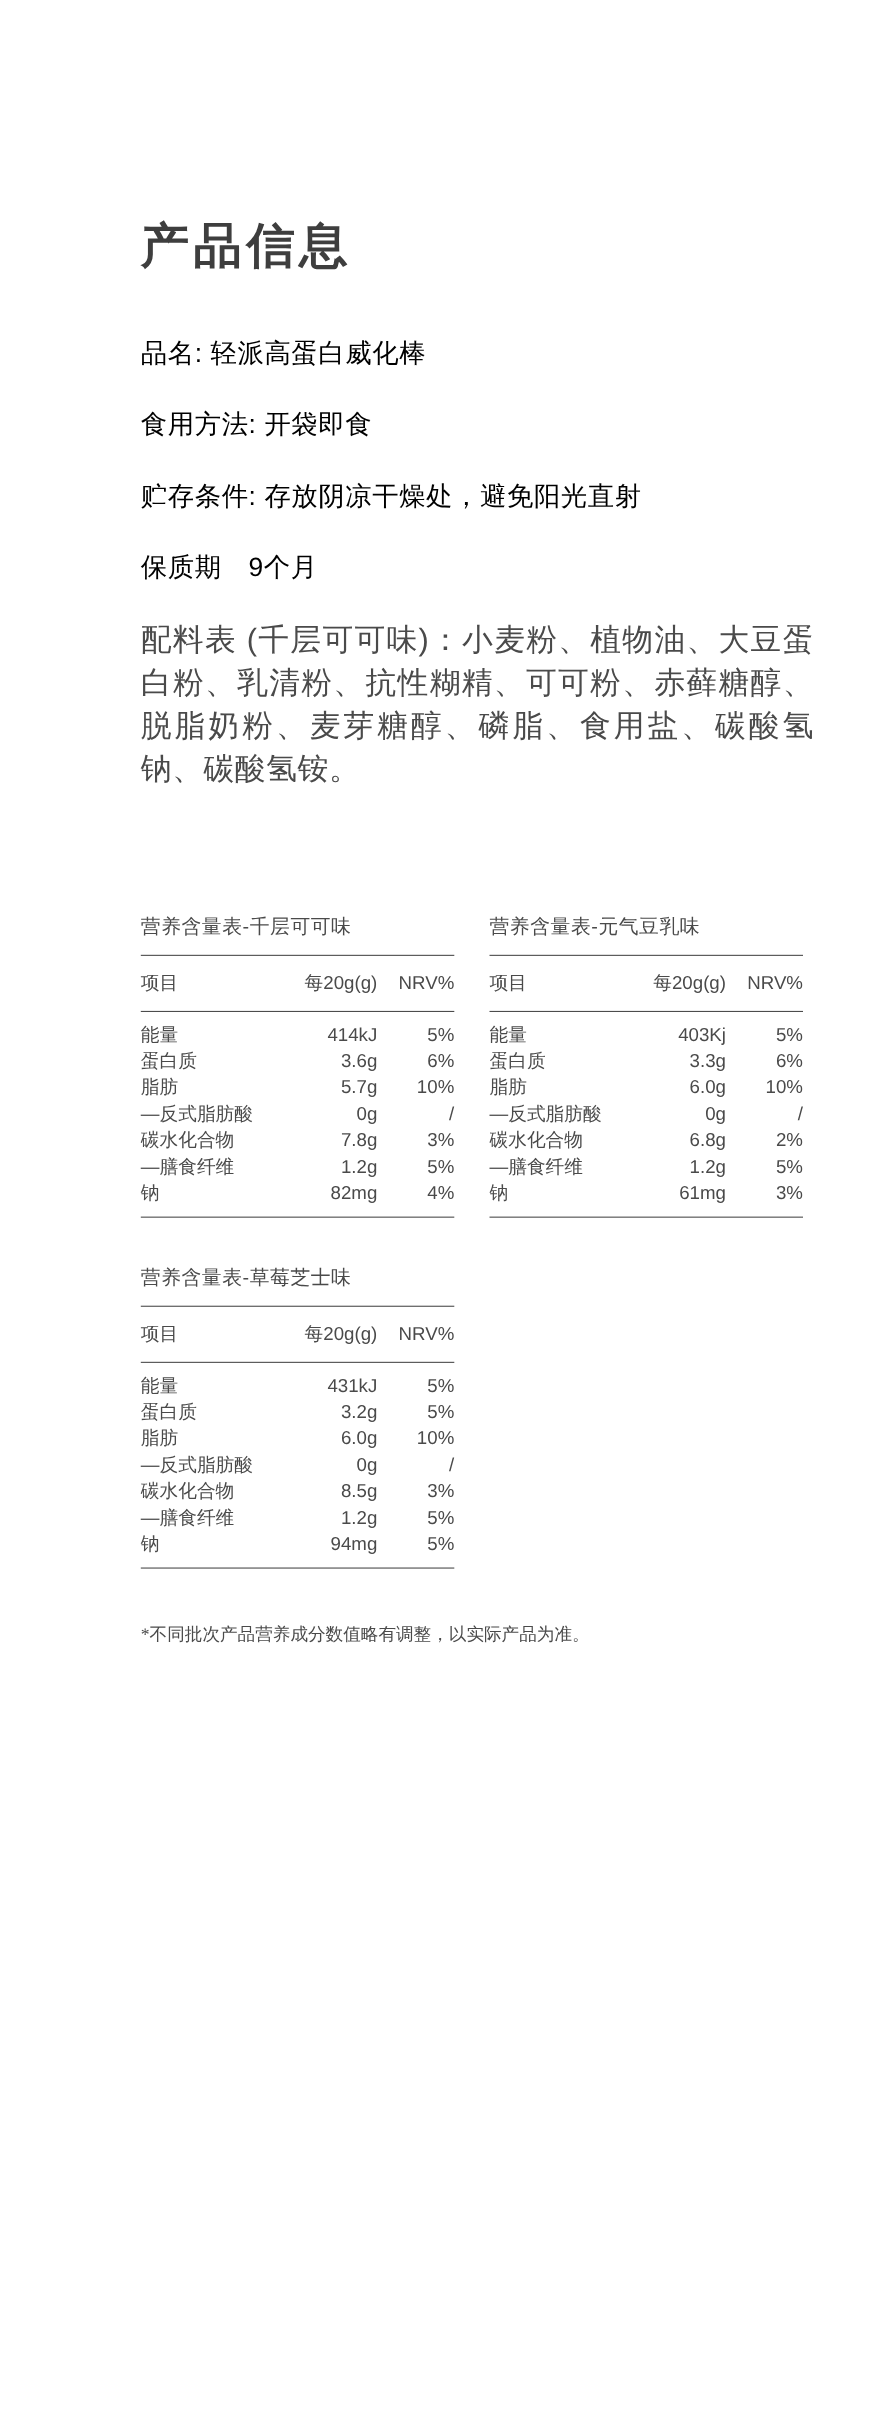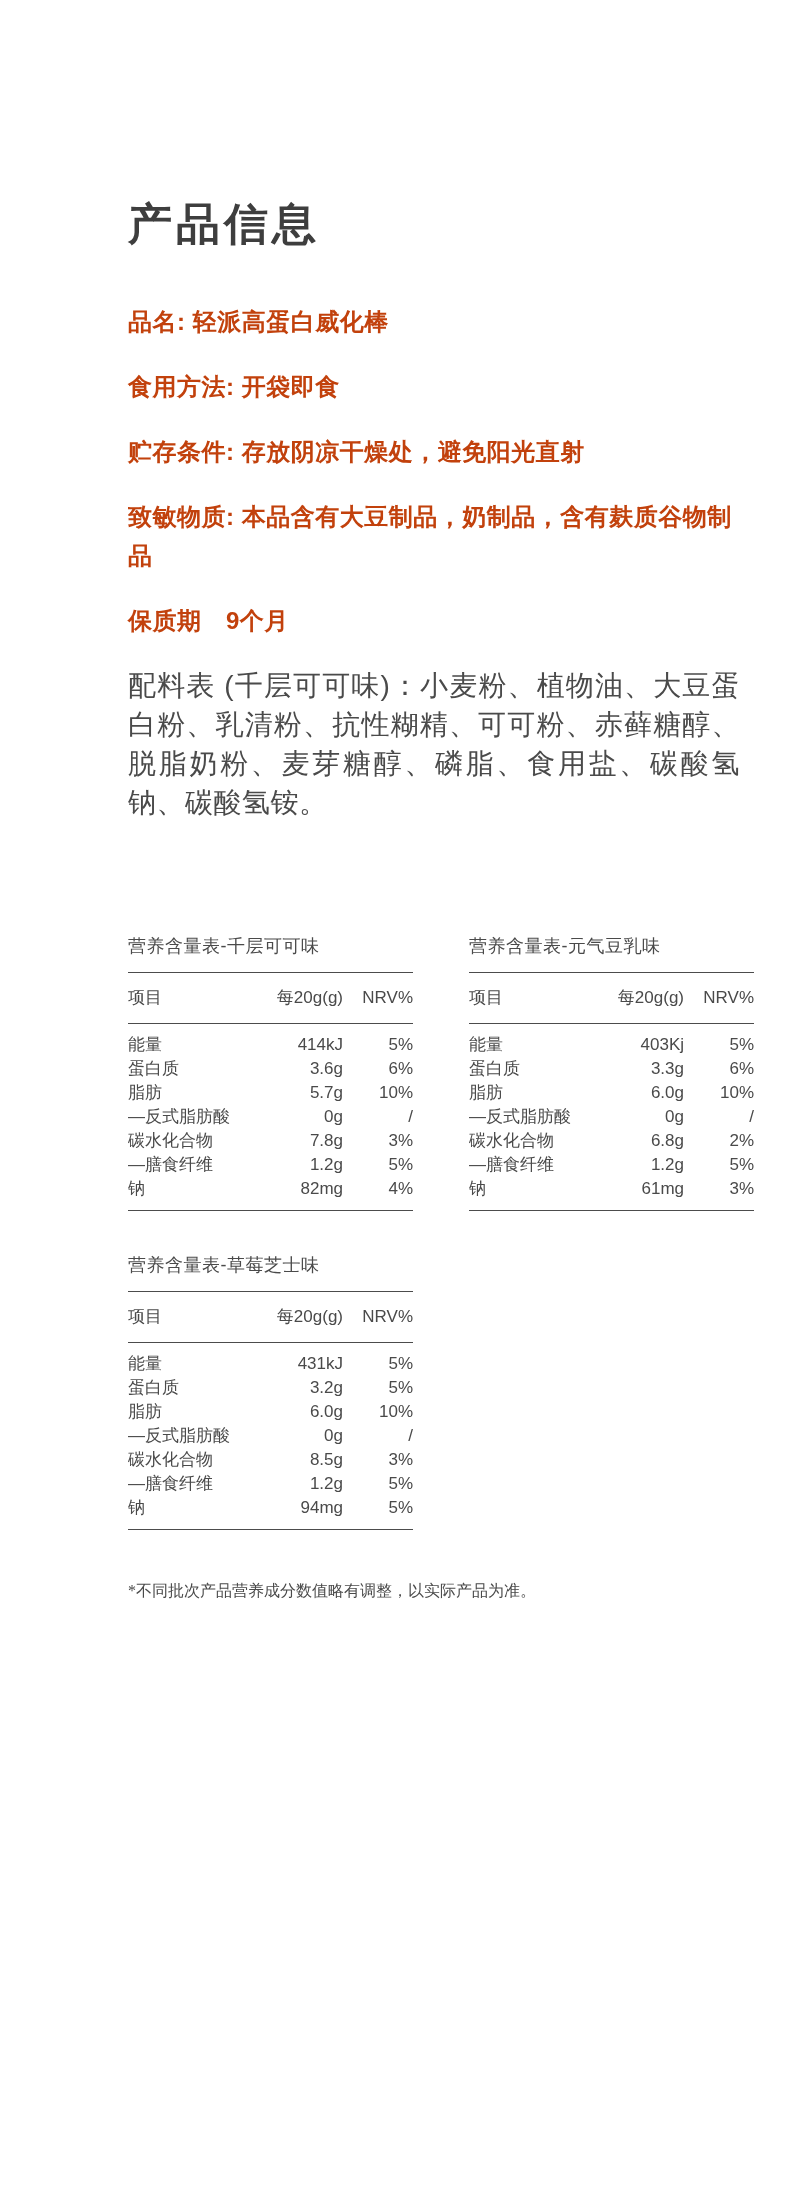--- a/index.html
+++ b/index.html
@@ -24,35 +24,34 @@
     line-height:44px;
     font-weight:600;
     letter-spacing:4px;
     color:#3e3e3e;
   }
   .info-line{
     margin-top:26px;
     font-size:24px;
     line-height:39px;
     letter-spacing:0.5px;
-    color:#c2410c;
-    font-weight:bold;
+    color:#000000;
   }
   .info-line.first{margin-top:56px;}
   .ingredient-para{
     margin-top:26px;
     font-size:28px;
     line-height:39px;
     letter-spacing:0.5px;
     color:#4a4a4a;
     text-align:justify;
   }
   .tables-row{
     display:flex;
-    gap:56px;
+    gap:32px;
     margin-top:112px;
   }
   .tables-row.second{margin-top:42px;}
   .ntable{width:285px;flex:0 0 285px;}
   .ntable-title{
     font-size:18px;
     line-height:24px;
     color:#4a4a4a;
     margin-bottom:14px;
     letter-spacing:0.5px;
@@ -91,23 +90,20 @@
 
 
   <div class="info-line">
     <span>食用方法</span><span>: </span><span>开袋即食</span>
   </div>
 
   <div class="info-line">
     <span>贮存条件</span><span>: </span><span>存放阴凉干燥处，避免阳光直射</span>
   </div>
 
-  <div class="info-line">
-    <span>致敏物质</span><span>: </span><span>本品含有大豆制品，奶制品，含有麸质谷物制品</span>
-  </div>
 
   <div class="info-line">
     <span>保质期</span><span>　</span><span>9个月</span>
   </div>
 
   <p class="ingredient-para">配料表 (千层可可味)：小麦粉、植物油、大豆蛋白粉、乳清粉、抗性糊精、可可粉、赤藓糖醇、脱脂奶粉、麦芽糖醇、磷脂、食用盐、碳酸氢钠、碳酸氢铵。</p>
 
   <div class="tables-row">
 
     <div class="ntable">

